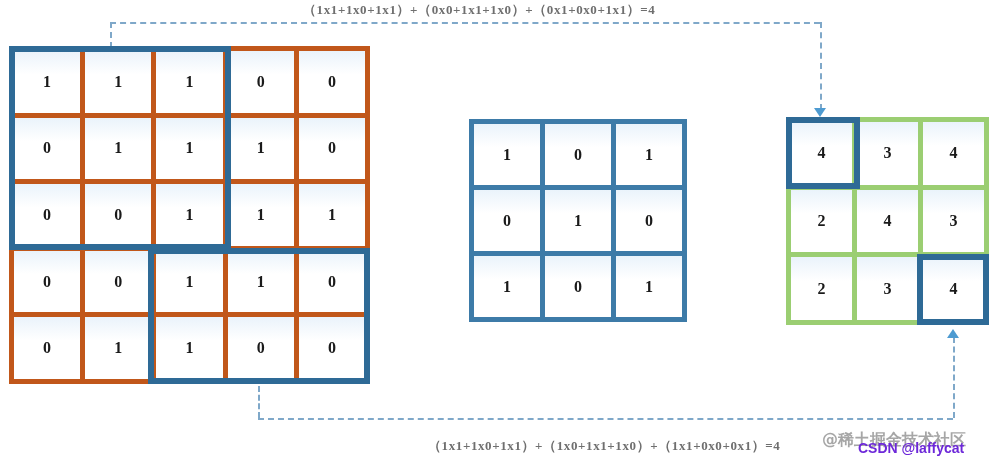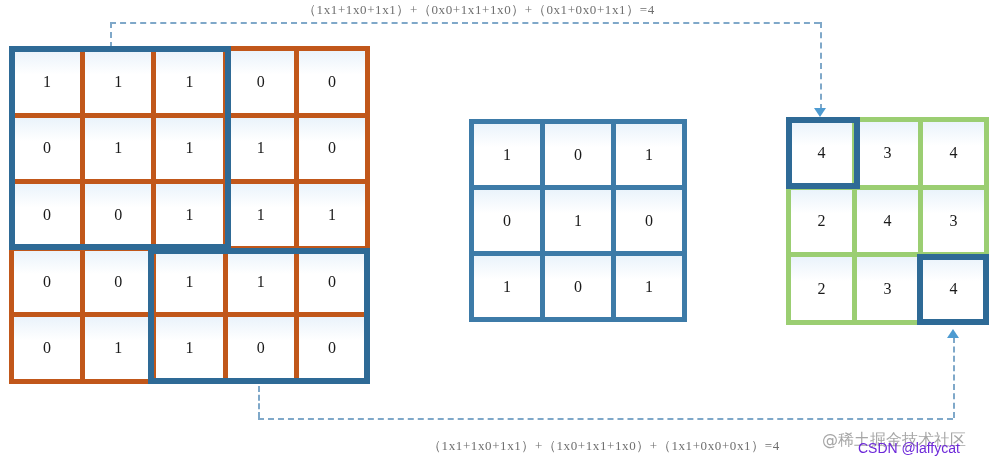--- a/index.html
+++ b/index.html
@@ -3,21 +3,21 @@
 <meta charset="utf-8">
 <style>
   html,body{margin:0;padding:0;}
   body{
     width:1001px;height:464px;
     background:#ffffff;
     font-family:"Liberation Serif", serif;
     overflow:hidden;
     position:relative;
   }
-  #stage{position:absolute;left:0;top:0;width:1001px;height:355px;}
+  #stage{position:absolute;left:0;top:0;width:1001px;height:355px;font-weight:bold;}
 
   
   .formula{
     position:absolute;
     font-family:"Liberation Serif", serif;
     font-size:13px;
     color:#6f6f6f;
     white-space:nowrap;
     letter-spacing:0.6px;
   }

